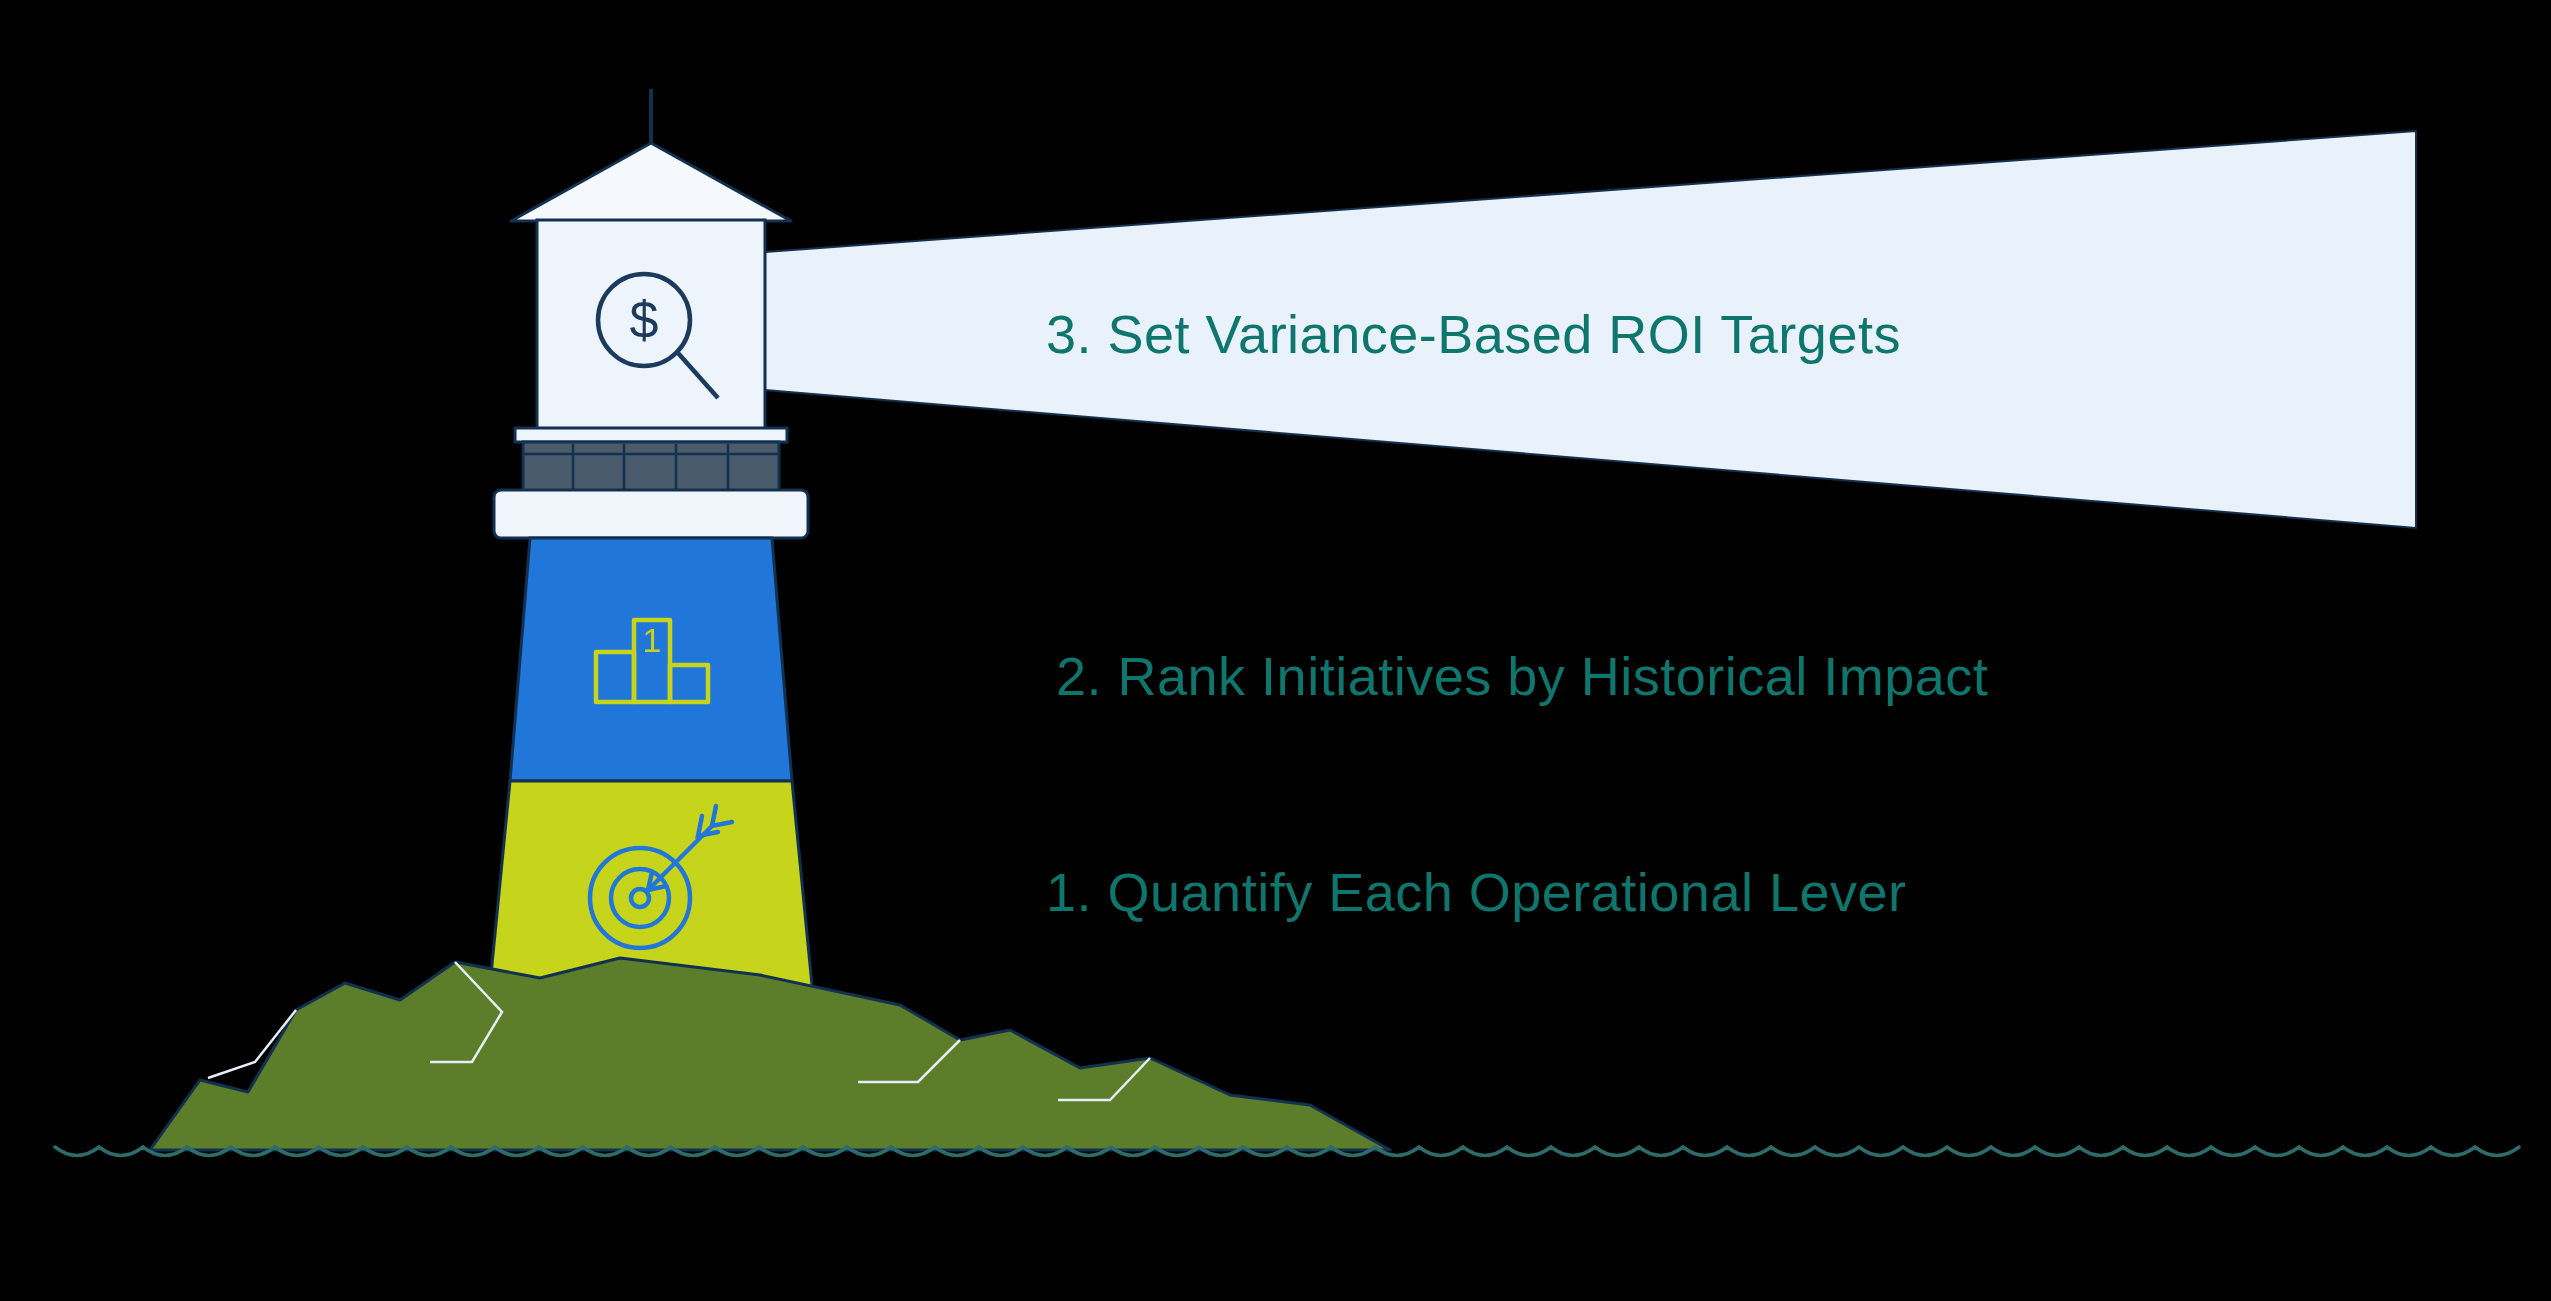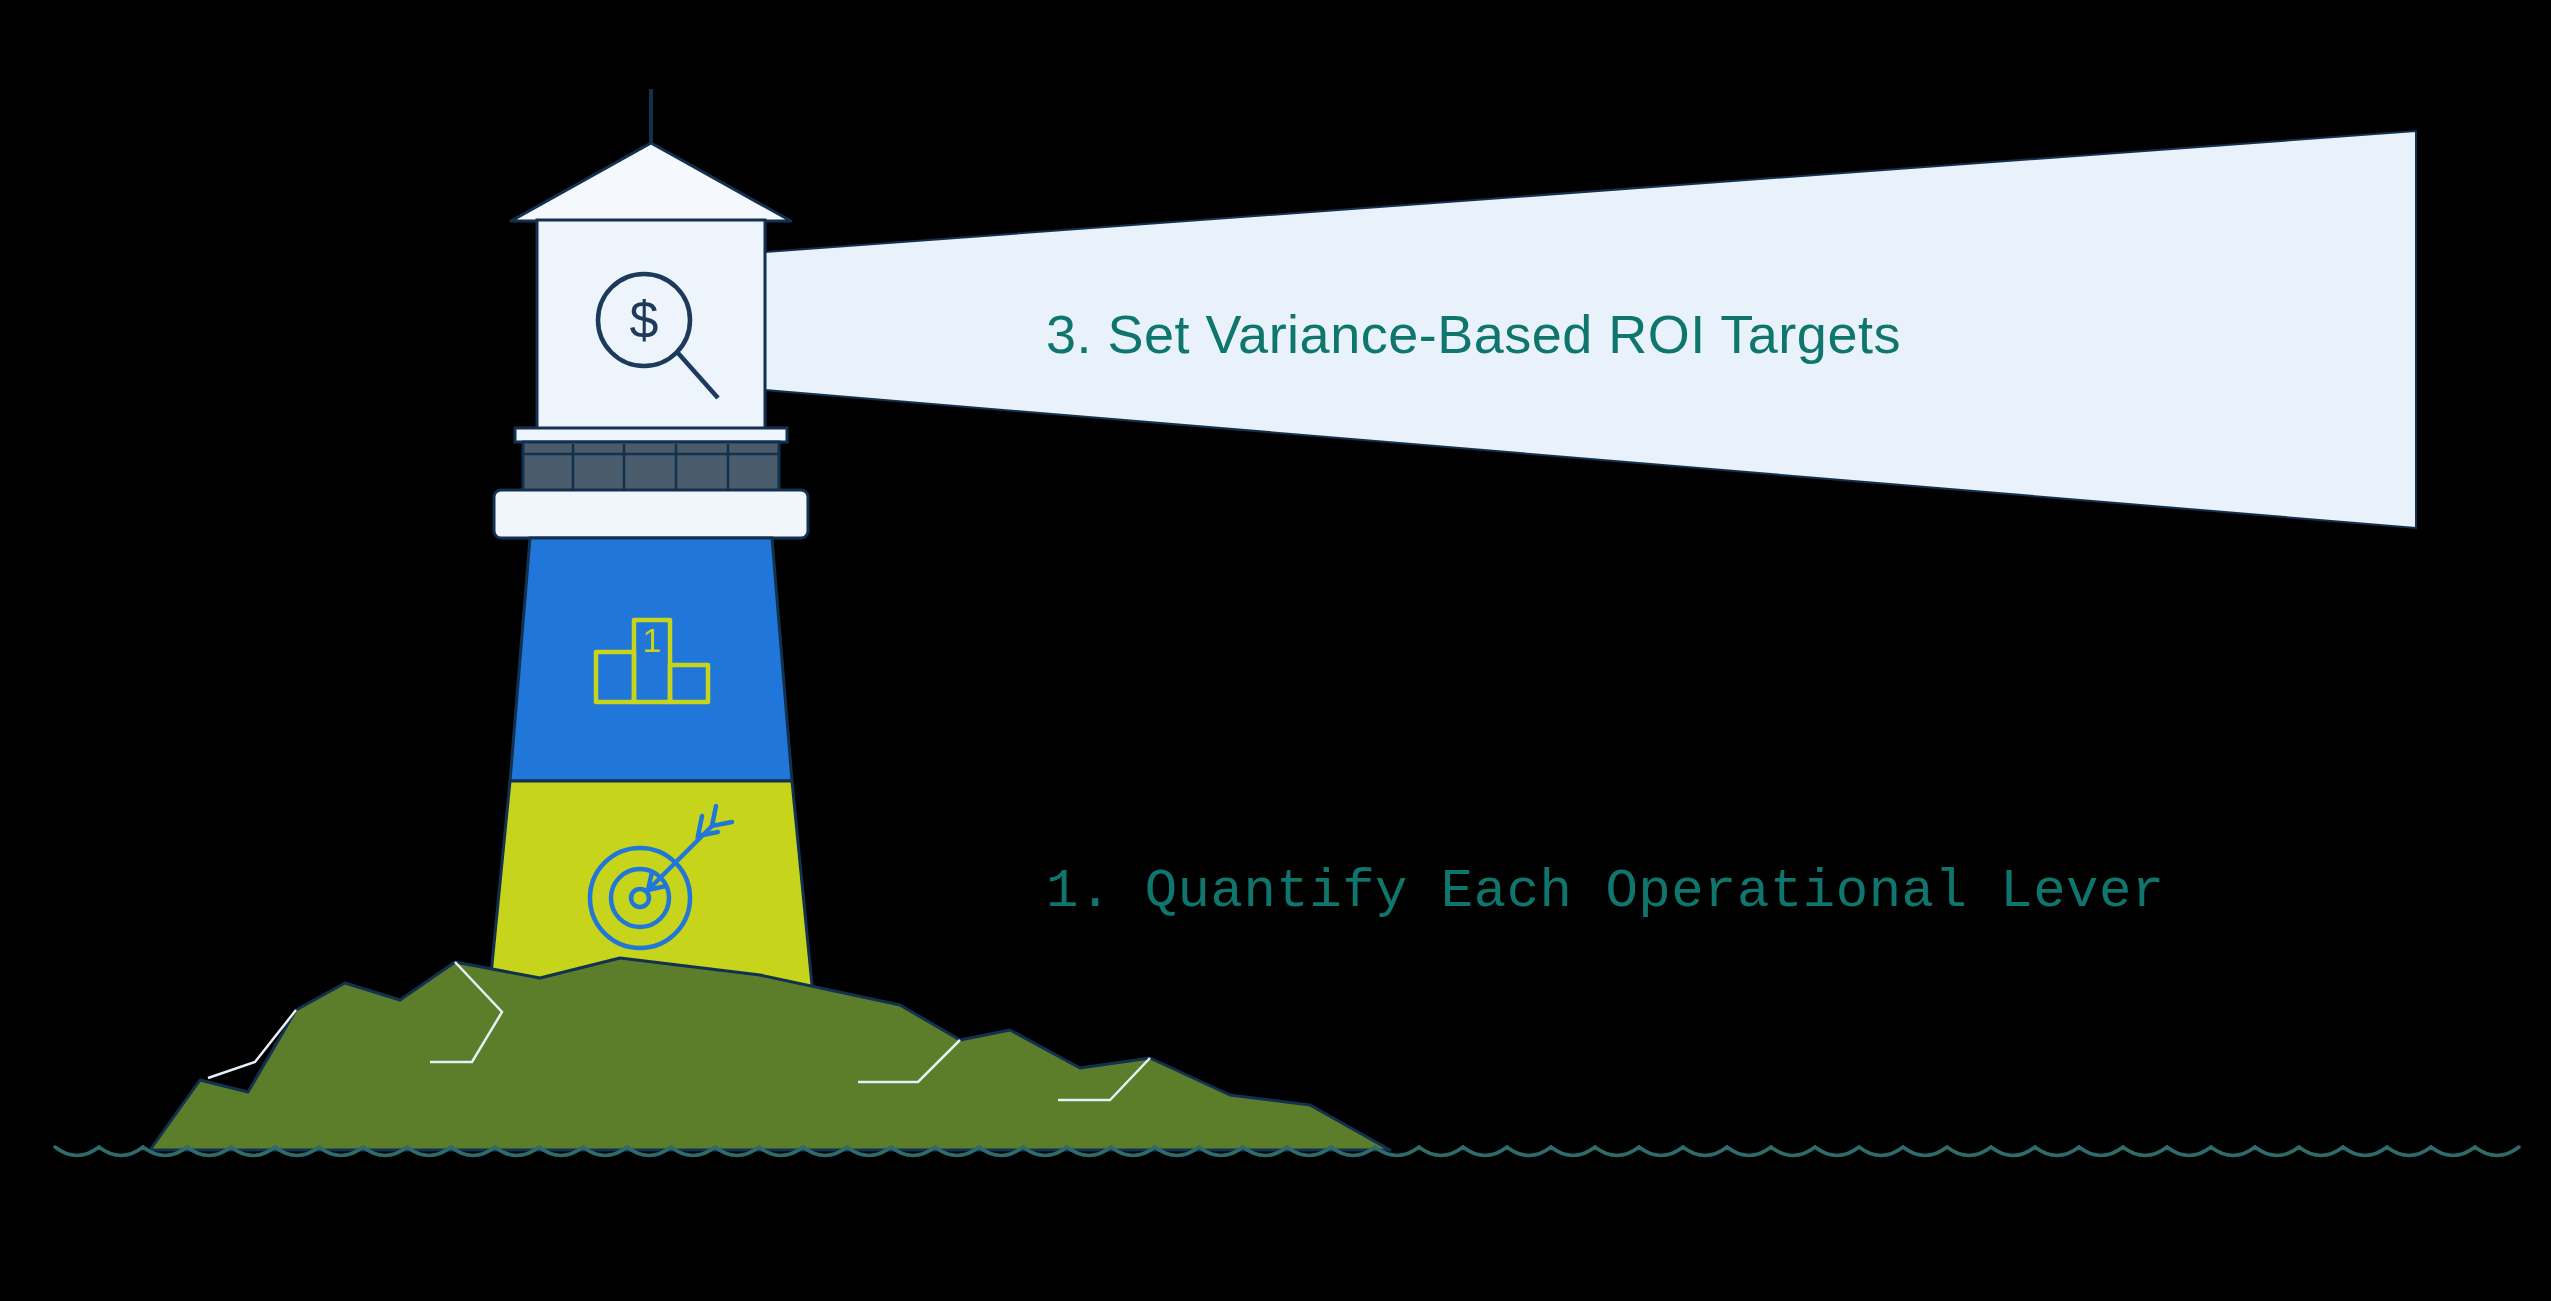--- a/index.html
+++ b/index.html
@@ -26,21 +26,21 @@
     position: absolute;
     color: #0f766e;
     font-size: 54px;
     font-weight: 500;
     letter-spacing: 0.5px;
     white-space: nowrap;
     line-height: 1.2;
   }
   .label-step-3 { left: 1046px; top: 302px; }
   .label-step-2 { left: 1056px; top: 644px; }
-  .label-step-1 { left: 1046px; top: 860px; font-family: Liberation Mono, monospace; }
+  .label-step-1 { left: 1046px; top: 860px; }
 </style>
 </head>
 <body>
 
 <div class="canvas">
 
   <svg class="illustration" viewBox="0 0 2551 1301">
 
     <polygon points="765,252 2416,131 2416,528 765,390" stroke="#14304f" stroke-width="2" fill="#e9f1fb"></polygon>
 
@@ -96,15 +96,16 @@
       <polyline points="455,962 502,1012 472,1062 430,1062" fill="none" stroke="#e6eef6" stroke-width="2.5"></polyline>
       <polyline points="960,1040 918,1082 858,1082" fill="none" stroke="#e6eef6" stroke-width="2.5"></polyline>
       <polyline points="1150,1058 1110,1100 1058,1100" fill="none" stroke="#e6eef6" stroke-width="2.5"></polyline>
     </g>
 
     <path id="wave-path" fill="none" stroke-width="3.5" stroke-linecap="round" d="M 55 1147 q 22 17 44 0 q 22 17 44 0 q 22 17 44 0 q 22 17 44 0 q 22 17 44 0 q 22 17 44 0 q 22 17 44 0 q 22 17 44 0 q 22 17 44 0 q 22 17 44 0 q 22 17 44 0 q 22 17 44 0 q 22 17 44 0 q 22 17 44 0 q 22 17 44 0 q 22 17 44 0 q 22 17 44 0 q 22 17 44 0 q 22 17 44 0 q 22 17 44 0 q 22 17 44 0 q 22 17 44 0 q 22 17 44 0 q 22 17 44 0 q 22 17 44 0 q 22 17 44 0 q 22 17 44 0 q 22 17 44 0 q 22 17 44 0 q 22 17 44 0 q 22 17 44 0 q 22 17 44 0 q 22 17 44 0 q 22 17 44 0 q 22 17 44 0 q 22 17 44 0 q 22 17 44 0 q 22 17 44 0 q 22 17 44 0 q 22 17 44 0 q 22 17 44 0 q 22 17 44 0 q 22 17 44 0 q 22 17 44 0 q 22 17 44 0 q 22 17 44 0 q 22 17 44 0 q 22 17 44 0 q 22 17 44 0 q 22 17 44 0 q 22 17 44 0 q 22 17 44 0 q 22 17 44 0 q 22 17 44 0 q 22 17 44 0 q 22 17 44 0" stroke="#2e6b6b"></path>
 
   </svg>
 
   <div class="step-label label-step-3">3. Set Variance-Based ROI Targets</div>
+  <div class="step-label label-step-2">2. Rank Initiatives by Historical Impact</div>
   <div class="step-label label-step-1">1. Quantify Each Operational Lever</div>
 
 </div>
 
 </body></html>

